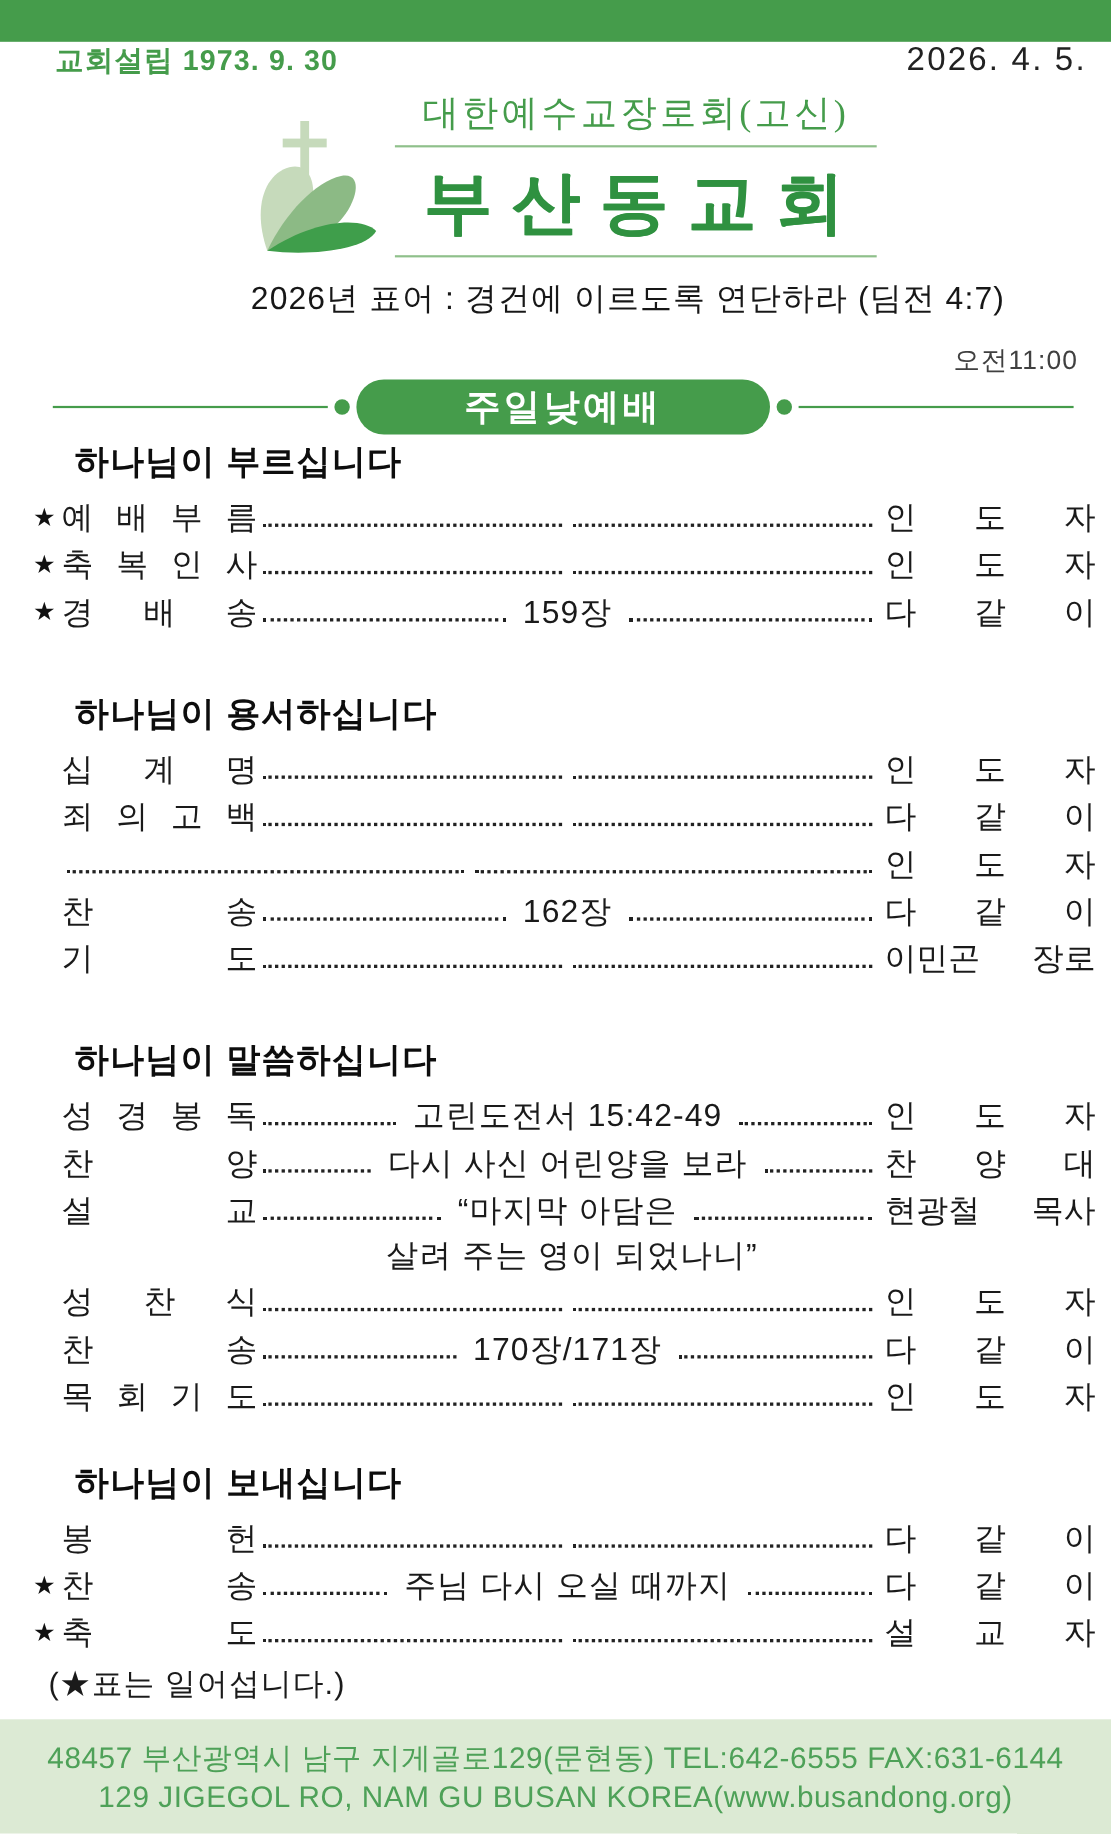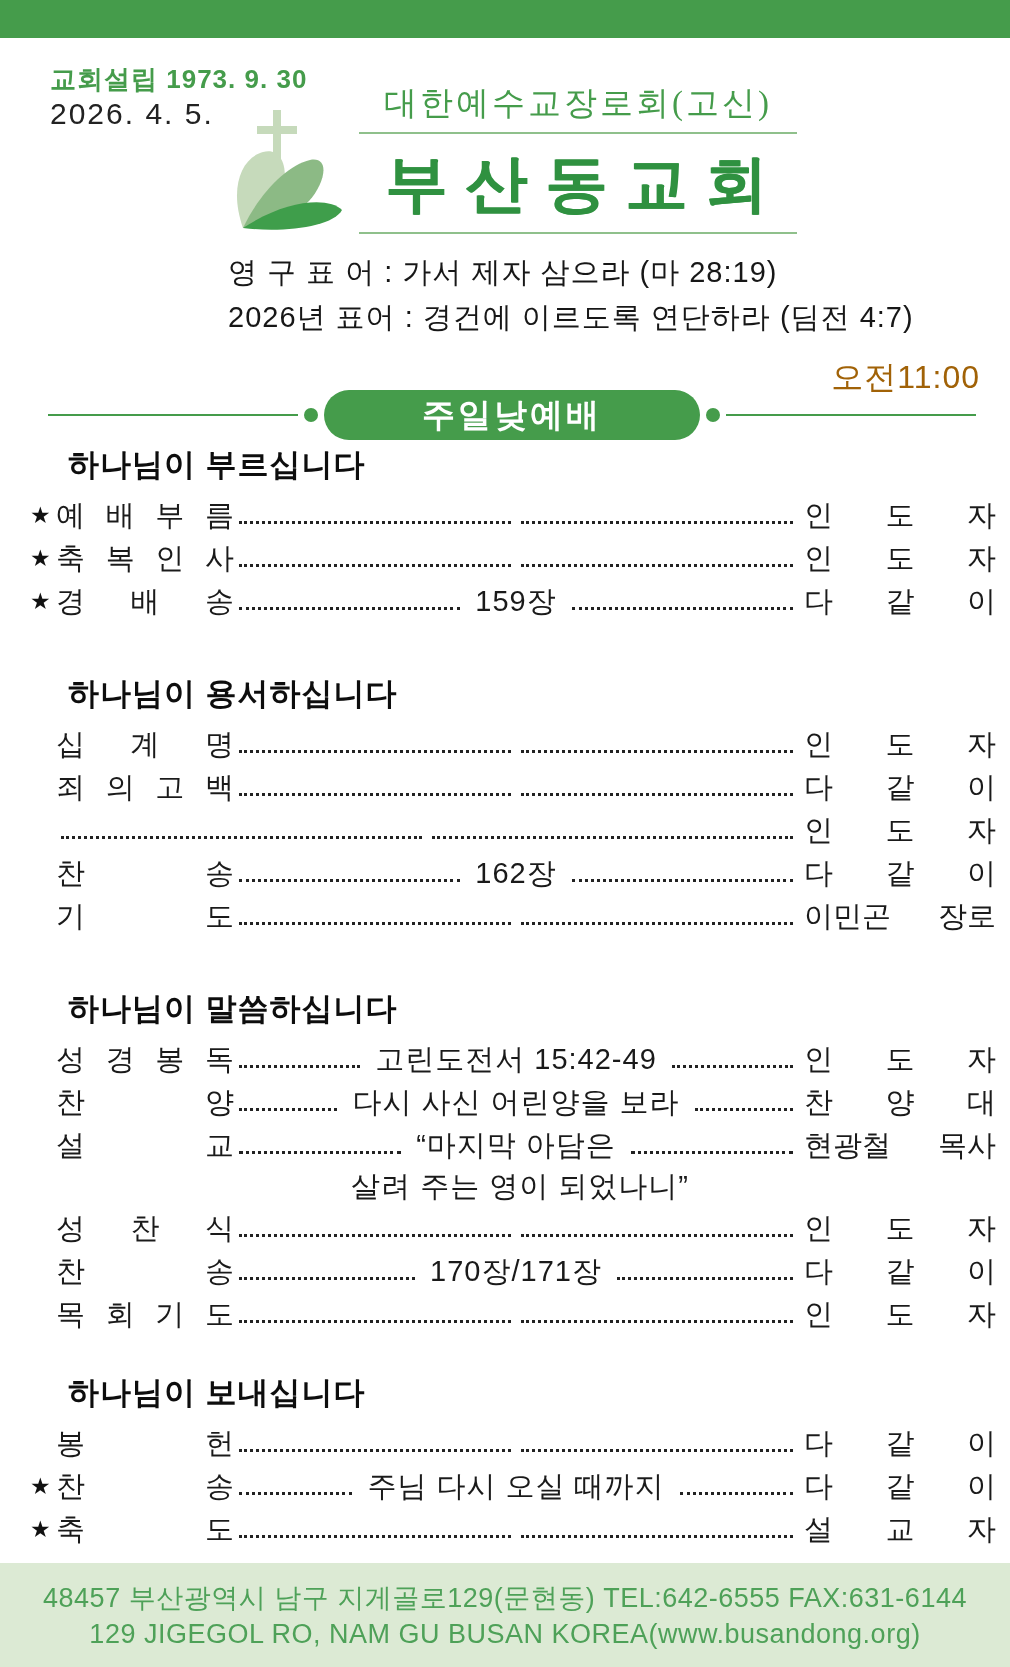--- a/index.html
+++ b/index.html
@@ -19,21 +19,21 @@
     height:1667px;
     position:relative;
     background:#ffffff;
     font-family:"Liberation Sans", sans-serif;
     color:var(--ink);
     overflow:hidden;
   }
   .topbar{height:38px;background:var(--green);}
   .meta{
     display:flex;justify-content:space-between;align-items:flex-start;
-    padding:24px 22px 0 50px;height:44px;flex-direction:column;
+    padding:0 22px 0 50px;height:44px;
   }
   .established{color:var(--green);font-size:26px;font-weight:600;letter-spacing:1px;}
   .date{color:#222;font-size:30px;letter-spacing:2px;}
 
   .logoblock{
     margin-top:6px;
     display:flex;justify-content:center;align-items:flex-end;gap:14px;
     height:146px;
   }
   .logo-icon{width:132px;height:132px;flex:0 0 auto;}
@@ -47,21 +47,21 @@
   .church-name{
     color:var(--green_dark);font-size:62px;font-weight:900;letter-spacing:18px;
     padding:8px 0 6px 14px;width:100%;text-align:center;
     border-bottom:2px solid var(--line_green);
     text-shadow:1px 0 0 var(--green_dark);
   }
 
   .mottos{margin:16px 0 0 228px;font-size:29px;line-height:45px;letter-spacing:1px;color:#171717;}
 
   .divider-wrap{position:relative;margin:16px 30px 0 30px;height:72px;}
-  .time{position:absolute;right:0;top:0;font-size:32px;color:#a16207;letter-spacing:1px;text-align:center;}
+  .time{position:absolute;right:0;top:0;font-size:24px;color:#404040;letter-spacing:1px;text-align:center;}
   .divider{
     position:absolute;left:18px;right:4px;top:34px;
     display:flex;align-items:center;
   }
   .dline{flex:1;height:2px;background:var(--green);}
   .ddot{width:14px;height:14px;border-radius:50%;background:var(--green);margin:0 6px;flex:0 0 auto;}
   .pill{
     width:376px;height:50px;border-radius:25px;background:var(--green);
     color:#fff;font-size:33px;font-weight:800;letter-spacing:3px;
     display:flex;align-items:center;justify-content:center;flex:0 0 auto;
@@ -117,21 +117,20 @@
     <path d="M30,126 C46,92 74,63 97,58 C117,54 113,80 96,99 C80,116 52,123 30,126 Z" fill="#8cba85"></path>
     <path d="M30,126 C74,97 116,95 129,108 C120,125 70,131 30,126 Z" fill="#3f9e4b"></path>
   </svg>
   <div class="logo-text">
     <div class="denom">대한예수교장로회(고신)</div>
     <div class="church-name">부산동교회</div>
   </div>
 </div>
 
 <div class="mottos">
-  <div>영 구 표 어 : 가서 제자 삼으라 (마 28:19)</div>
   <div>2026년 표어 : 경건에 이르도록 연단하라 (딤전 4:7)</div>
 </div>
 
 <div class="divider-wrap">
   <span class="time">오전11:00</span>
   <div class="divider">
     <span class="dline"></span>
     <span class="ddot"></span>
     <span class="pill">주일낮예배</span>
     <span class="ddot"></span>

